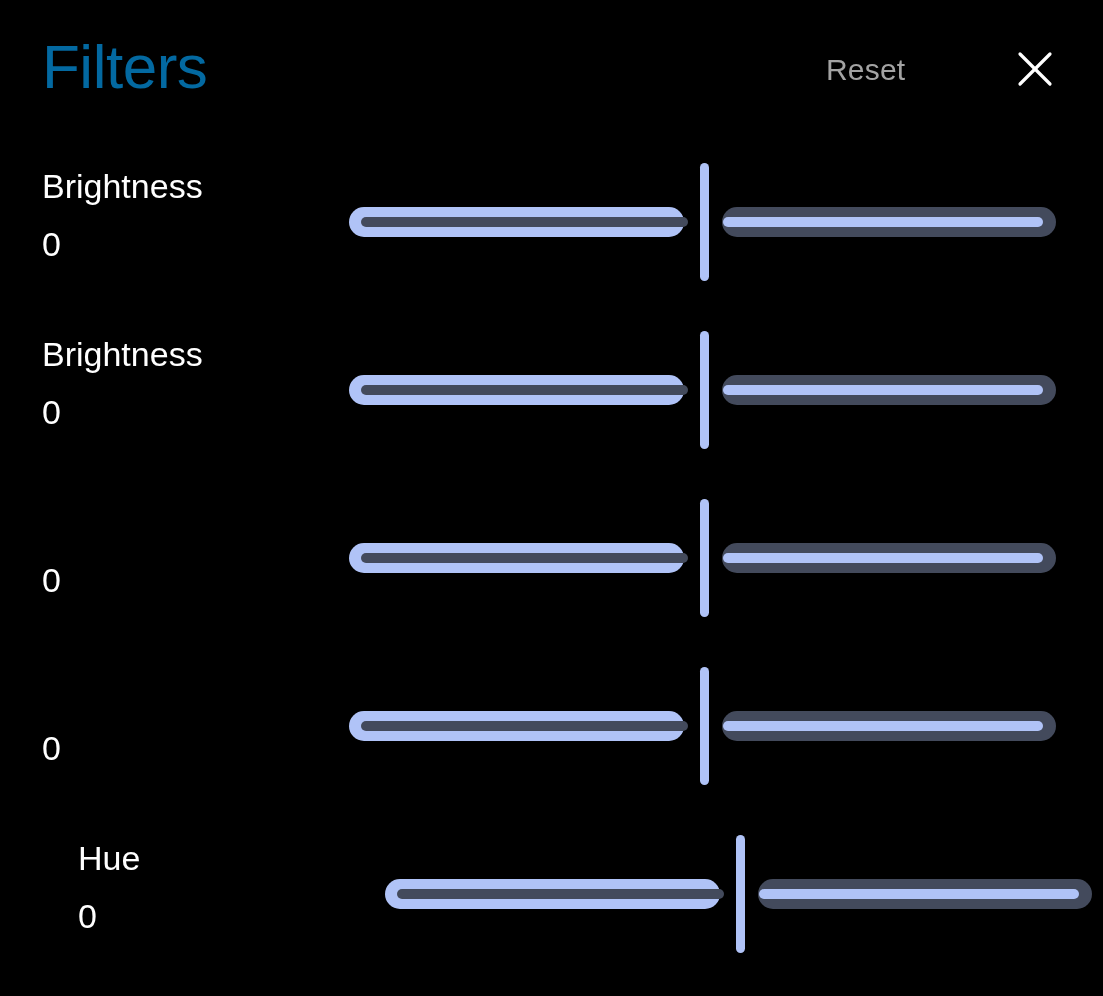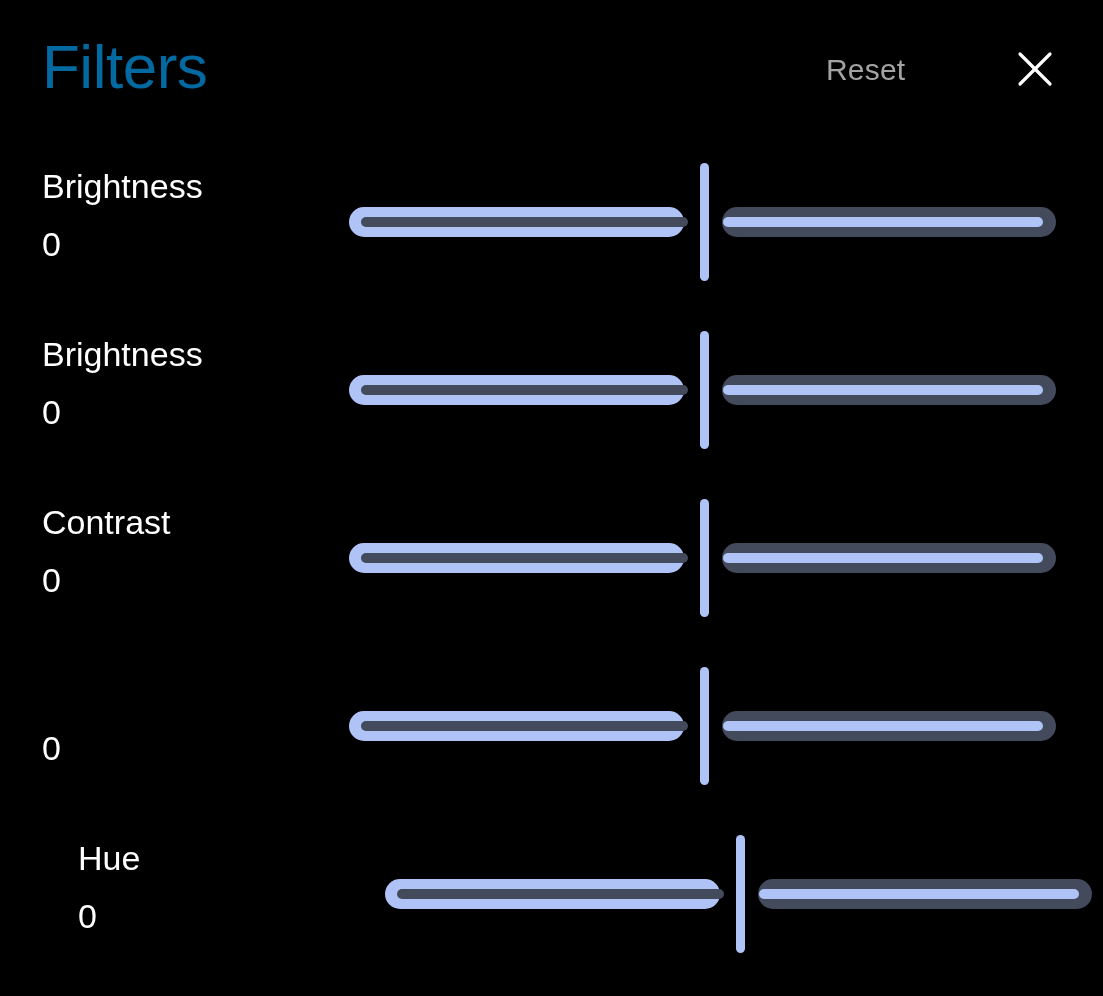--- a/index.html
+++ b/index.html
@@ -209,21 +209,20 @@
       <div class="slider">
         <div class="track-left"></div>
         <div class="track-left-inner"></div>
         <div class="track-right"></div>
         <div class="track-right-inner"></div>
         <div class="thumb"></div>
       </div>
     </div>
 
     <div class="row row-2">
-      <div class="row-label">Contrast</div>
       <div class="row-value">0</div>
       <div class="slider">
         <div class="track-left"></div>
         <div class="track-left-inner"></div>
         <div class="track-right"></div>
         <div class="track-right-inner"></div>
         <div class="thumb"></div>
       </div>
     </div>
 

